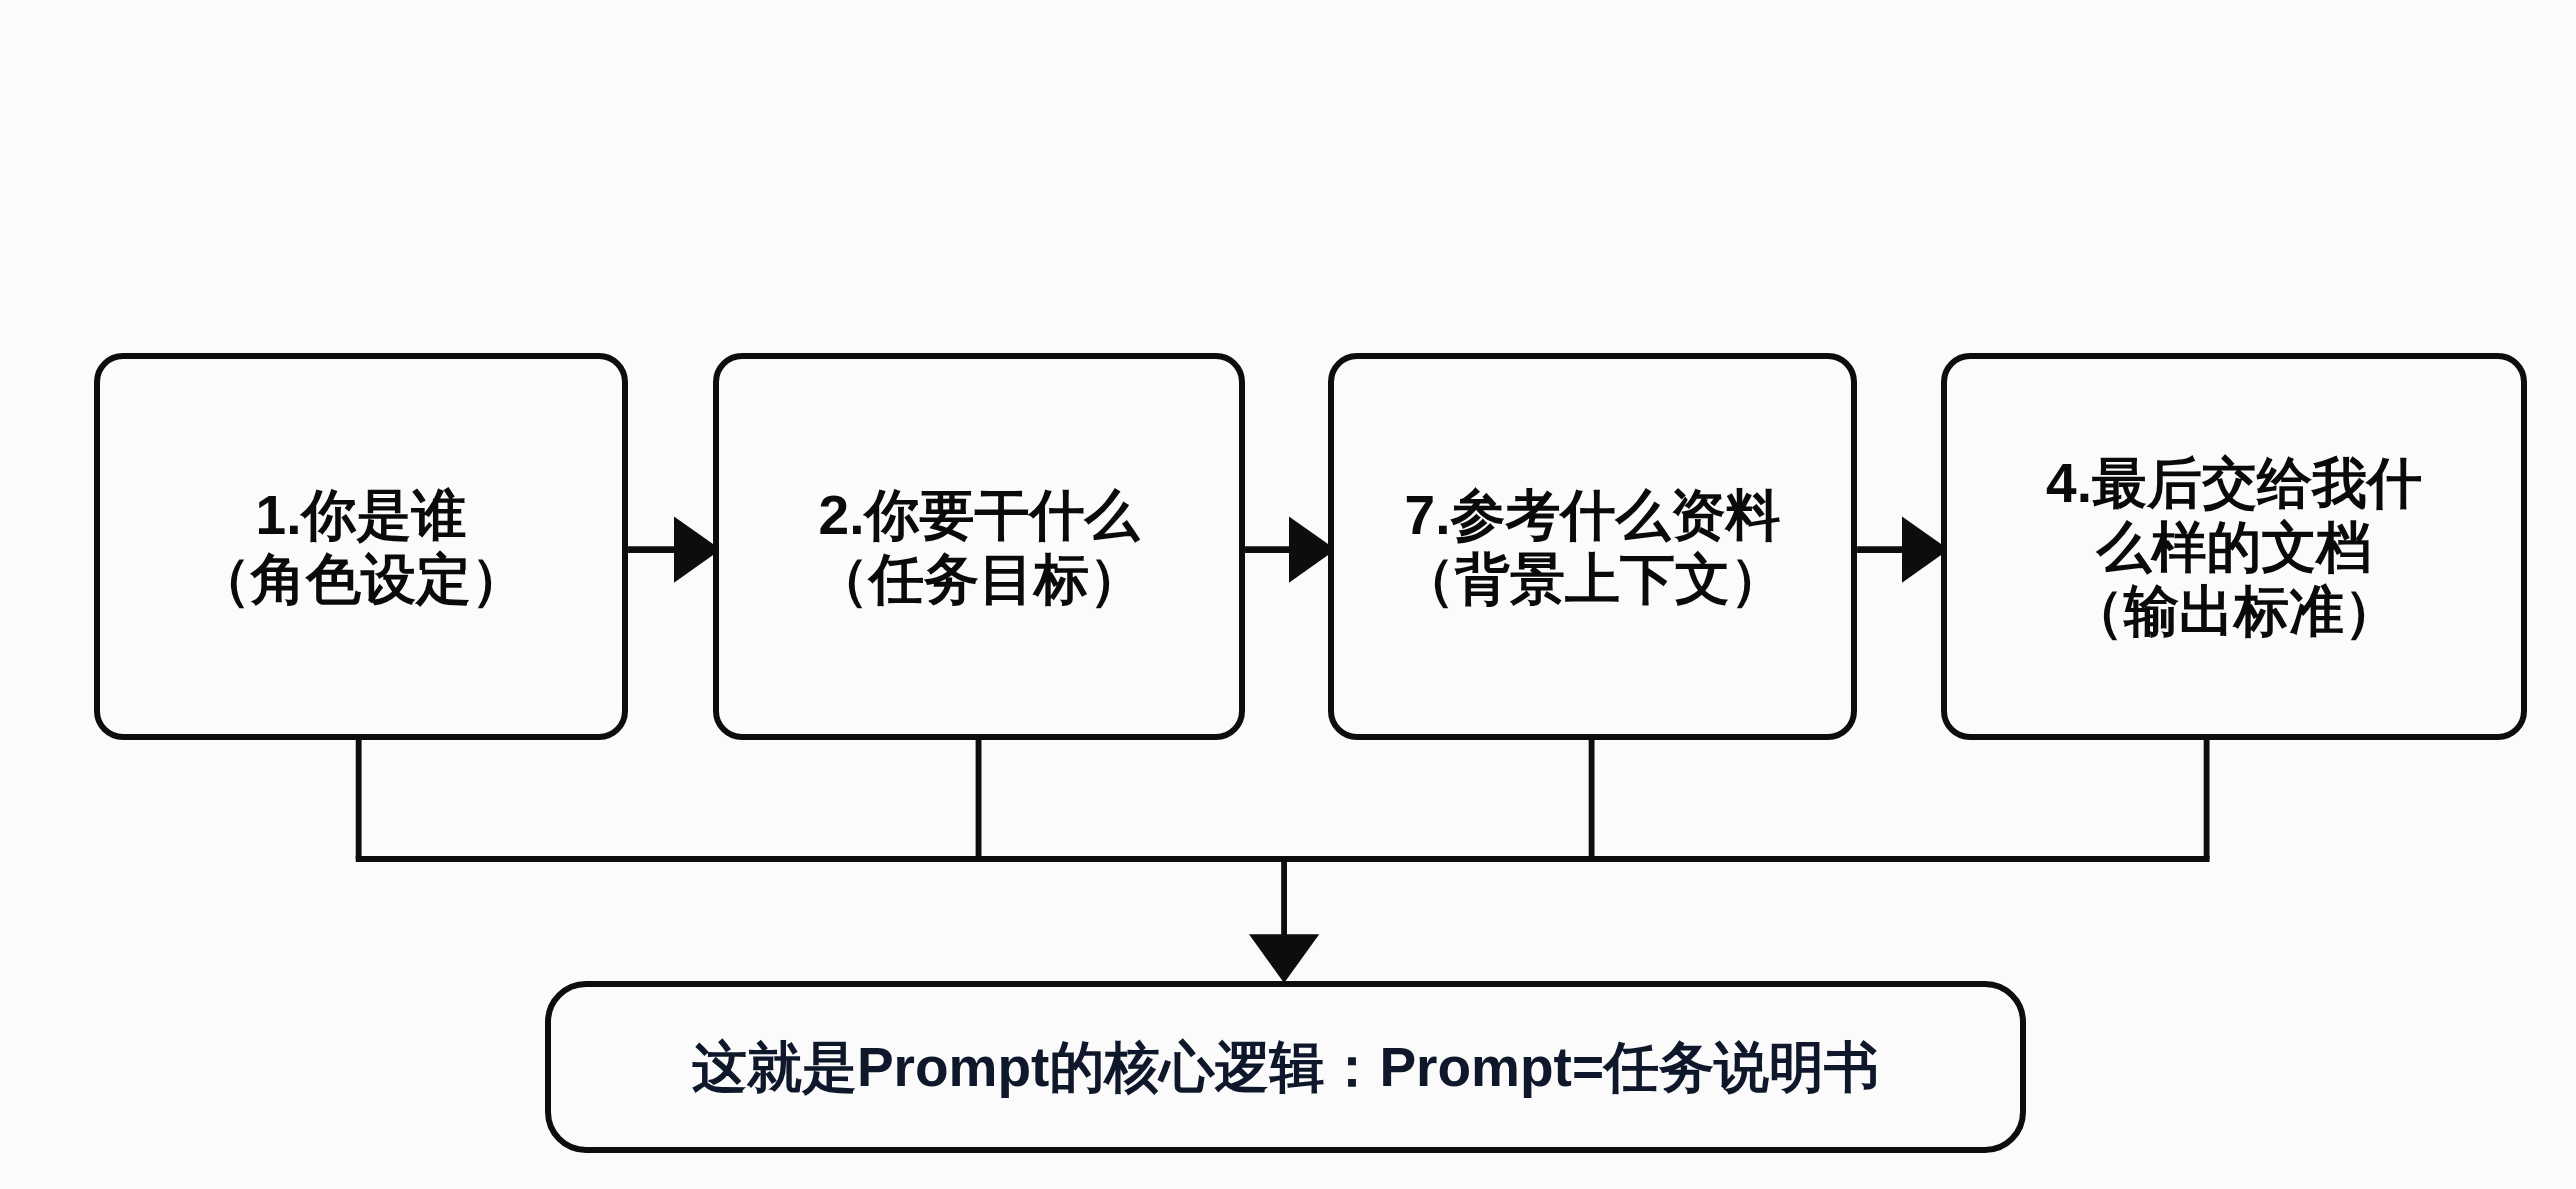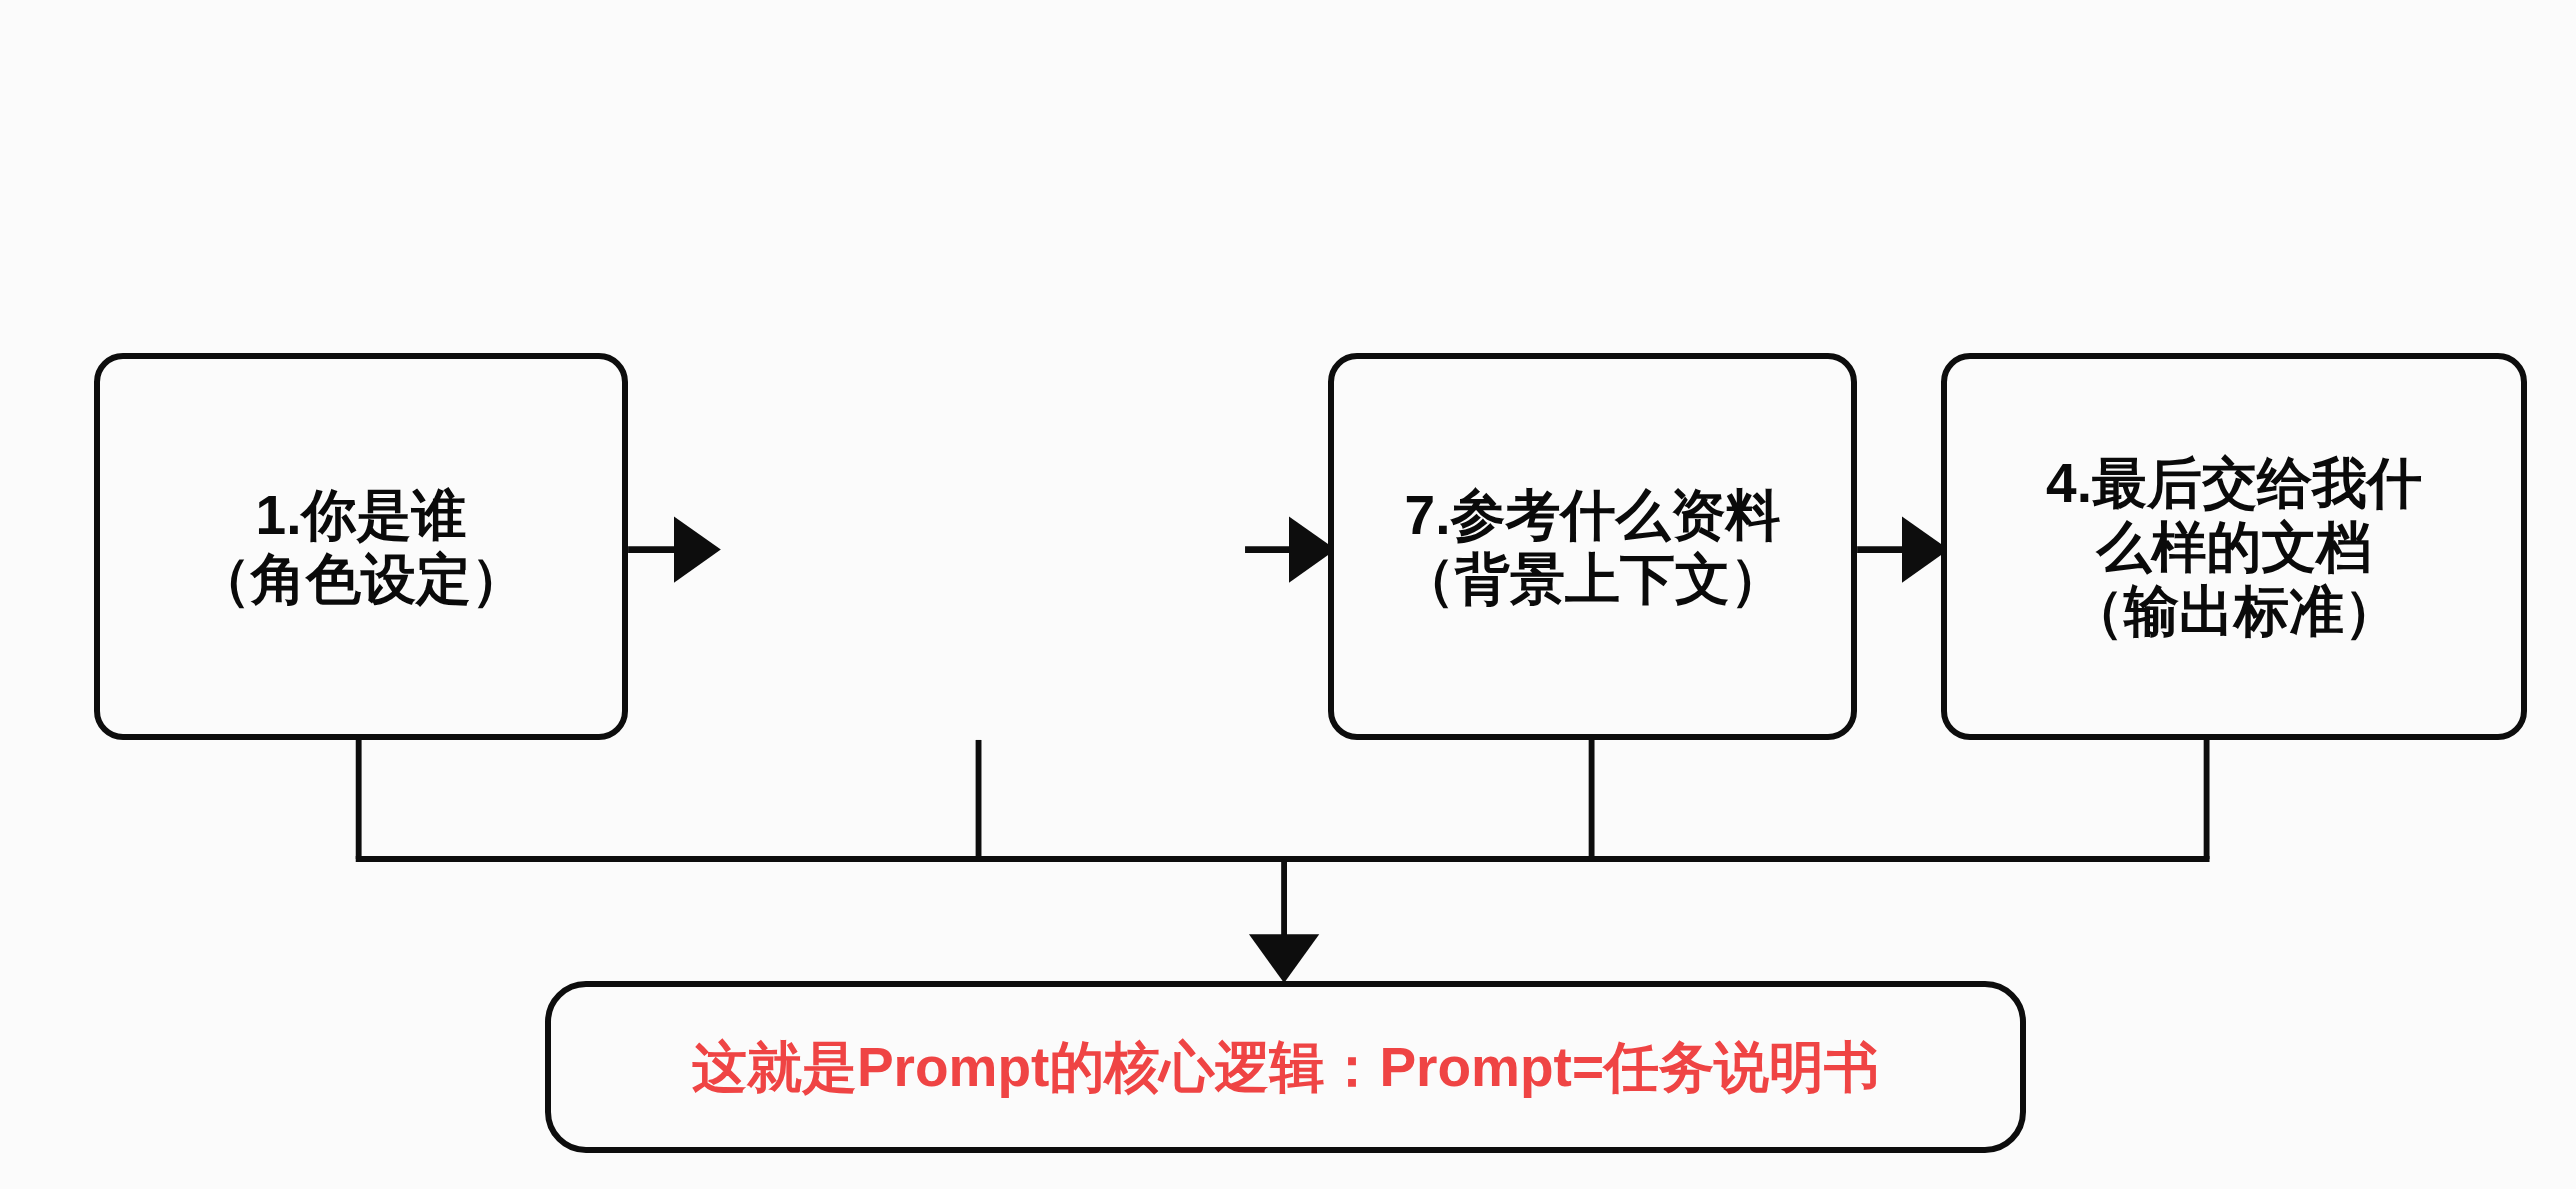--- a/index.html
+++ b/index.html
@@ -59,21 +59,21 @@
     left: 545px;
     top: 981px;
     width: 1481px;
     height: 172px;
     border-radius: 41px;
   }
   #node-summary .node-text {
     font-size: 55px;
     font-weight: bold;
     line-height: 62px;
-    color: #ef4444;
+    color: #0f172a;
   }
 </style>
 </head>
 <body>
 
 <div id="canvas">
 
   <svg class="edge-layer" viewBox="0 0 2638 1218" width="2576" height="1189" xmlns="http://www.w3.org/2000/svg">
 
     <g>
@@ -103,20 +103,24 @@
       <line x1="1315" y1="880" x2="1315" y2="960" stroke="#0d0d0d" stroke-width="6"></line>
       <polygon points="1279,957 1351,957 1315,1007" fill="#0d0d0d"></polygon>
     </g>
   </svg>
 
   <div class="node step-node" id="node-1">
     <span class="node-text">1.你是谁
 （角色设定）</span>
   </div>
 
+  <div class="node step-node" id="node-2">
+    <span class="node-text">2.你要干什么
+（任务目标）</span>
+  </div>
 
   <div class="node step-node" id="node-3">
     <span class="node-text">7.参考什么资料
 （背景上下文）</span>
   </div>
 
   <div class="node step-node" id="node-4">
     <span class="node-text">4.最后交给我什
 么样的文档
 （输出标准）</span>

